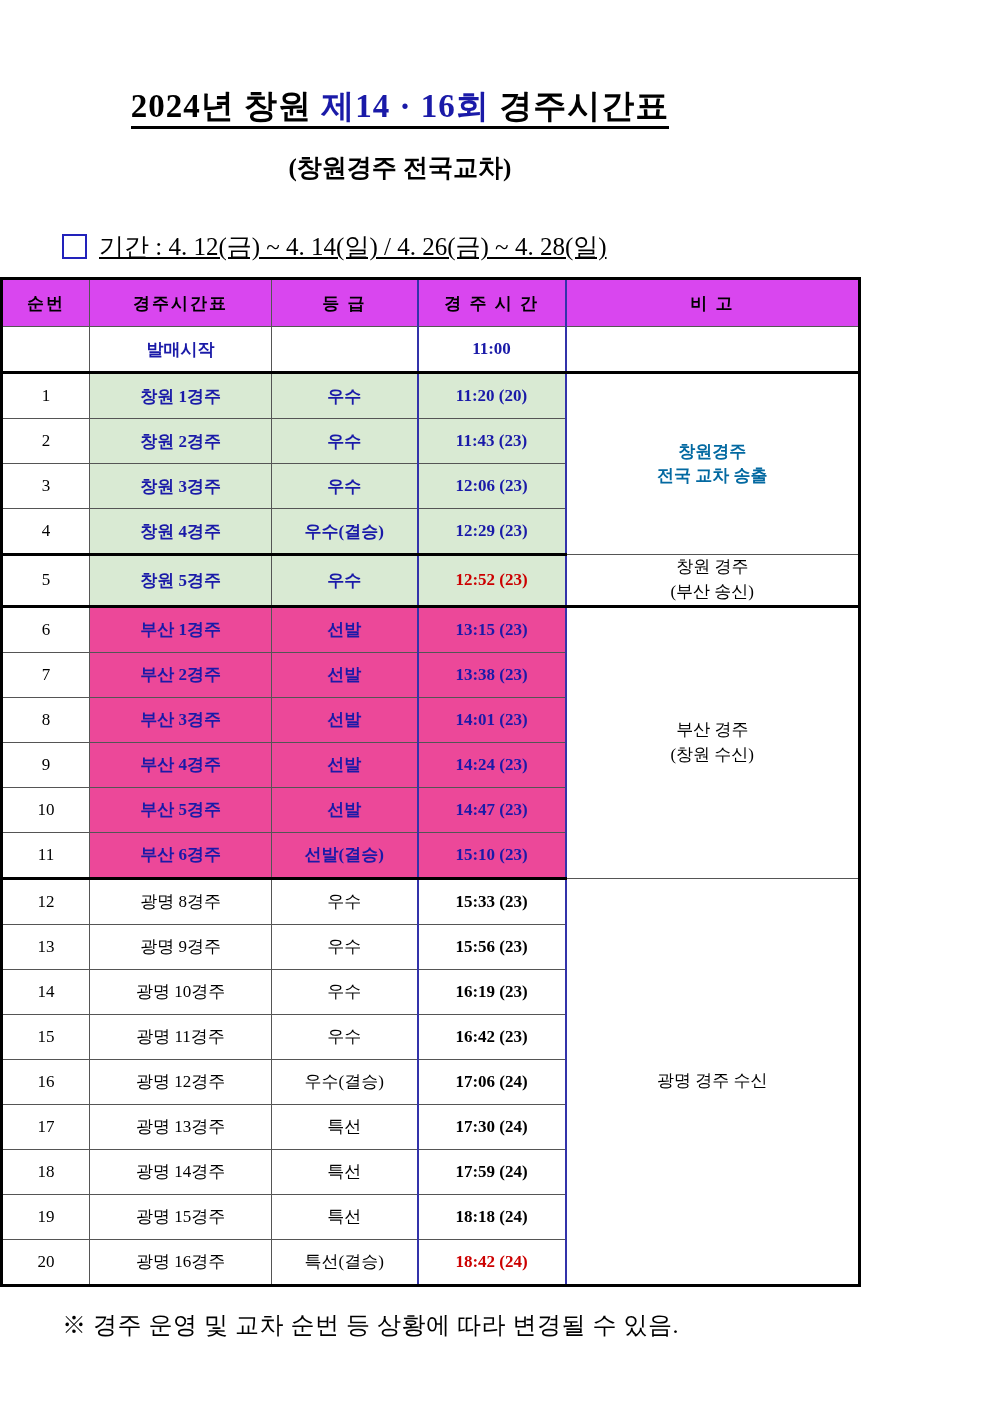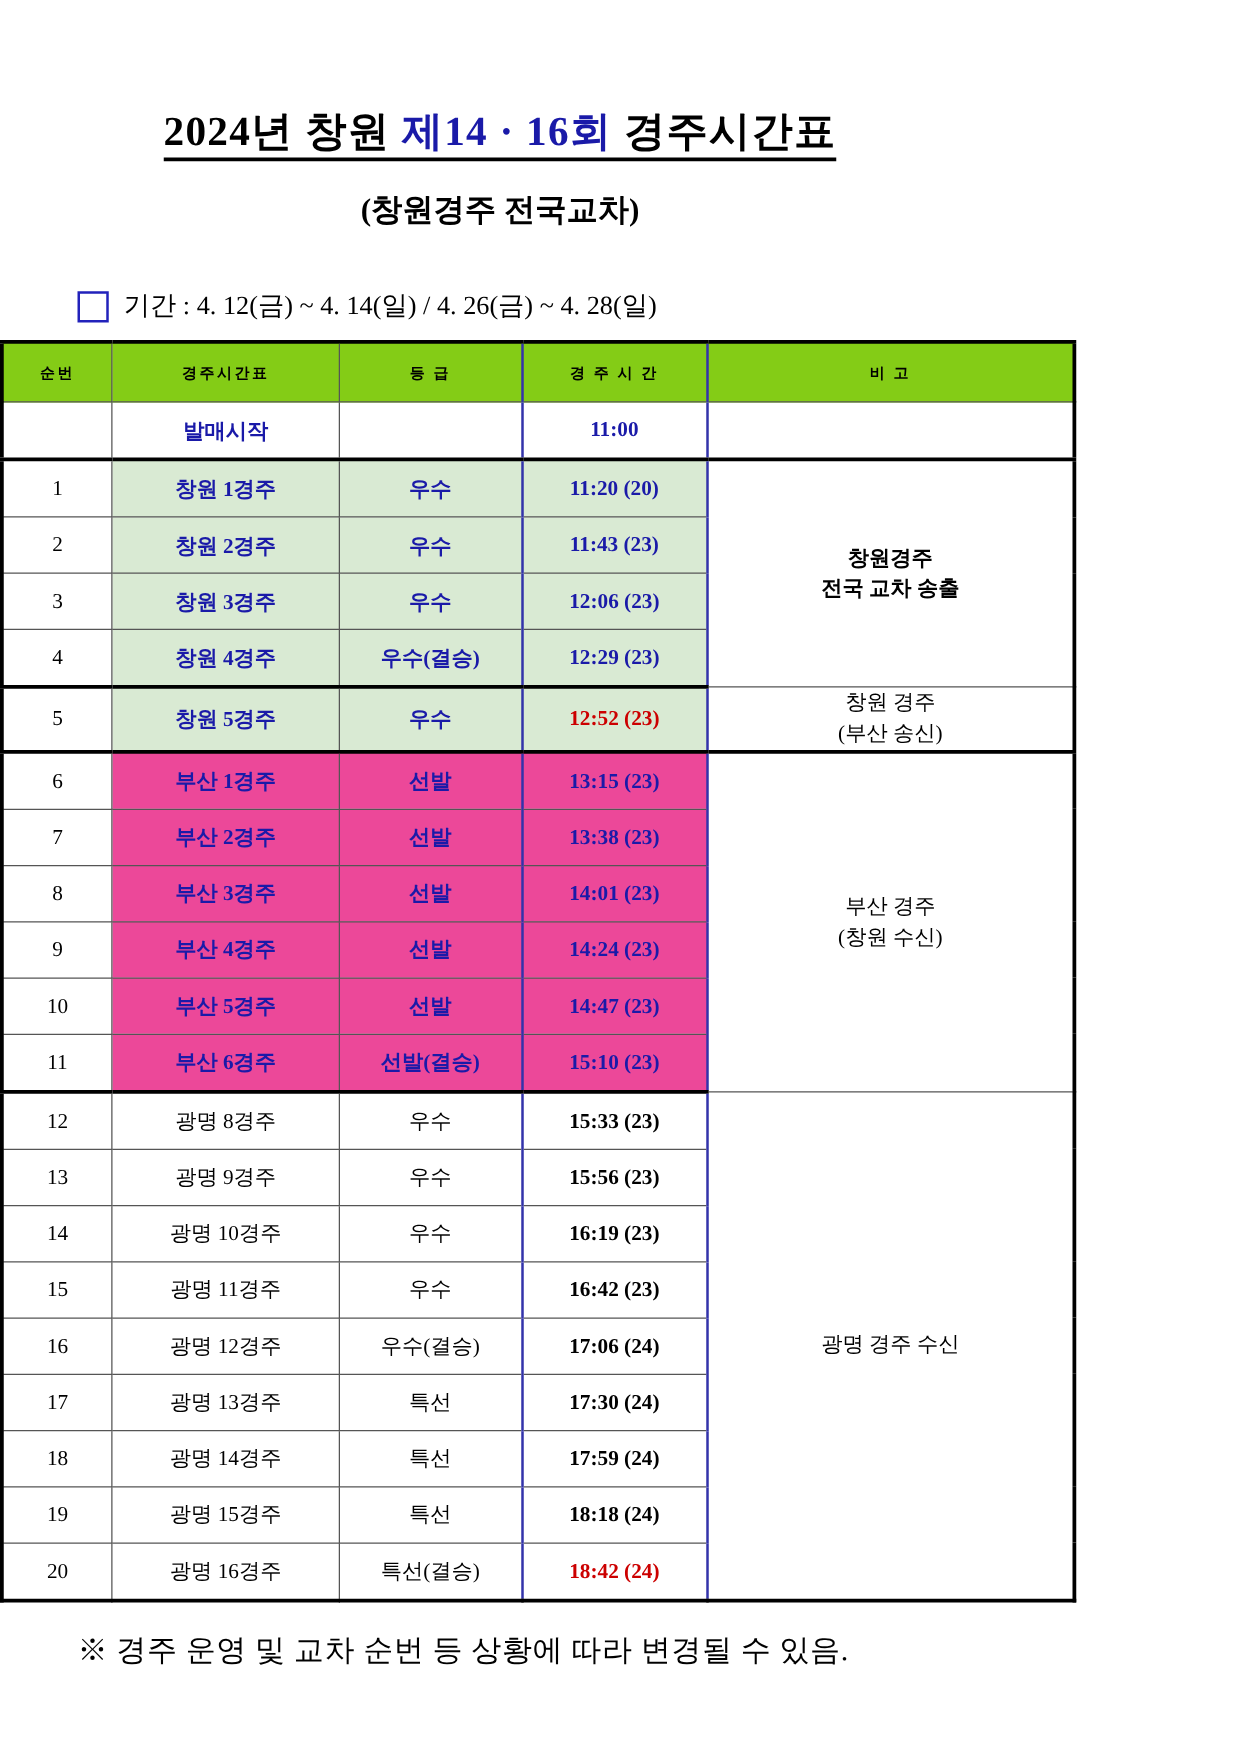--- a/index.html
+++ b/index.html
@@ -45,23 +45,24 @@
     font-size: 25px;
     margin-top: 22px;
     letter-spacing: 0px;
     font-weight: bold;
   }
 
   
   .period-line {
     margin: 46px 0 0 62px;
     display: flex;
-    align-items: flex-end;
-    font-family: "Liberation Serif", serif;
-    font-size: 21px;
+    align-items: center;
+    font-family: "Liberation Serif", serif;
+    font-size: 25px;
+    text-decoration: underline;
   }
   .period-box {
     width: 21px;
     height: 21px;
     border: 2px solid #2222bb;
     display: inline-block;
     margin-right: 12px;
     flex: none;
   }
 
@@ -81,22 +82,22 @@
 
   table.sched th, table.sched td {
     border: 1px solid #555;
     text-align: center;
     vertical-align: middle;
     font-size: 17px;
     height: 44px;
     padding: 0 2px;
   }
   table.sched thead th {
-    background: #84cc16;
-    font-size: 12px;
+    background: #d946ef;
+    font-size: 17px;
     letter-spacing: 2px;
     height: 46px;
     border-top: 3px solid #000;
     border-bottom: 1px solid #555;
   }
   
   table.sched {
     border-top: 3px solid #000;
     border-bottom: 3px solid #000;
     border-left: 3px solid #000;
@@ -124,21 +125,21 @@
 
   .blue-bold { color: #1a1aa8; font-weight: bold; }
   .red-bold { color: #cc0000; font-weight: bold; }
   .bold { font-weight: bold; }
 
   .note-cell {
     font-size: 17px;
     line-height: 1.45;
   }
   .note-cell.blue {
-    color: #000000;
+    color: #0369a1;
     font-weight: bold;
   }
 
   
   .footer-note {
     margin: 22px 0 0 62px;
     font-family: "Liberation Serif", serif;
     font-size: 24px;
     letter-spacing: 0.5px;
   }

